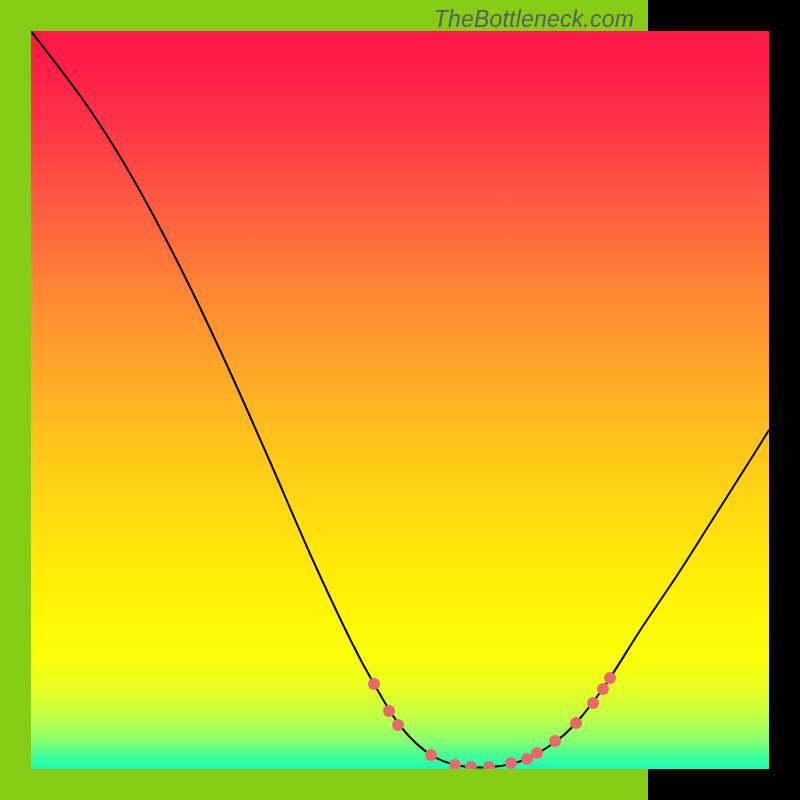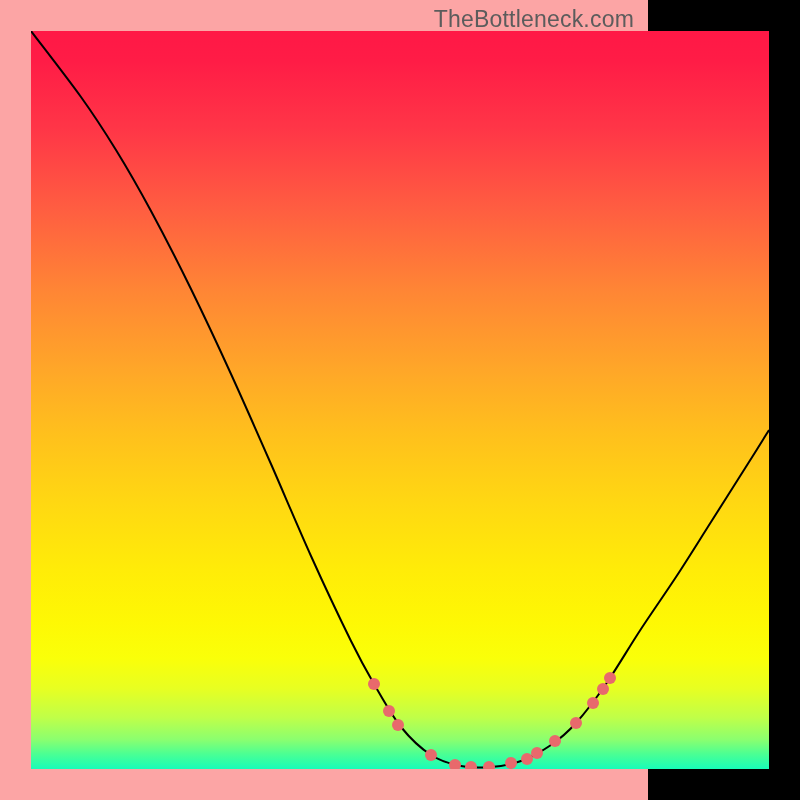--- a/index.html
+++ b/index.html
@@ -7,21 +7,22 @@
     padding: 0;
     width: 800px;
     height: 800px;
     background: #000;
     overflow: hidden;
   }
   .wrapper {
     position: relative;
     width: 648px;
     height: 800px;
-    background: #fca5a5;
+    background: #84cc16;
+    font-style: italic;
   }
   .watermark {
     position: absolute;
     top: 6px;
     right: 14px;
     font-family: Arial, Helvetica, sans-serif;
     font-size: 23px;
     font-weight: 500;
     color: #5c5c5c;
     letter-spacing: 0.2px;

